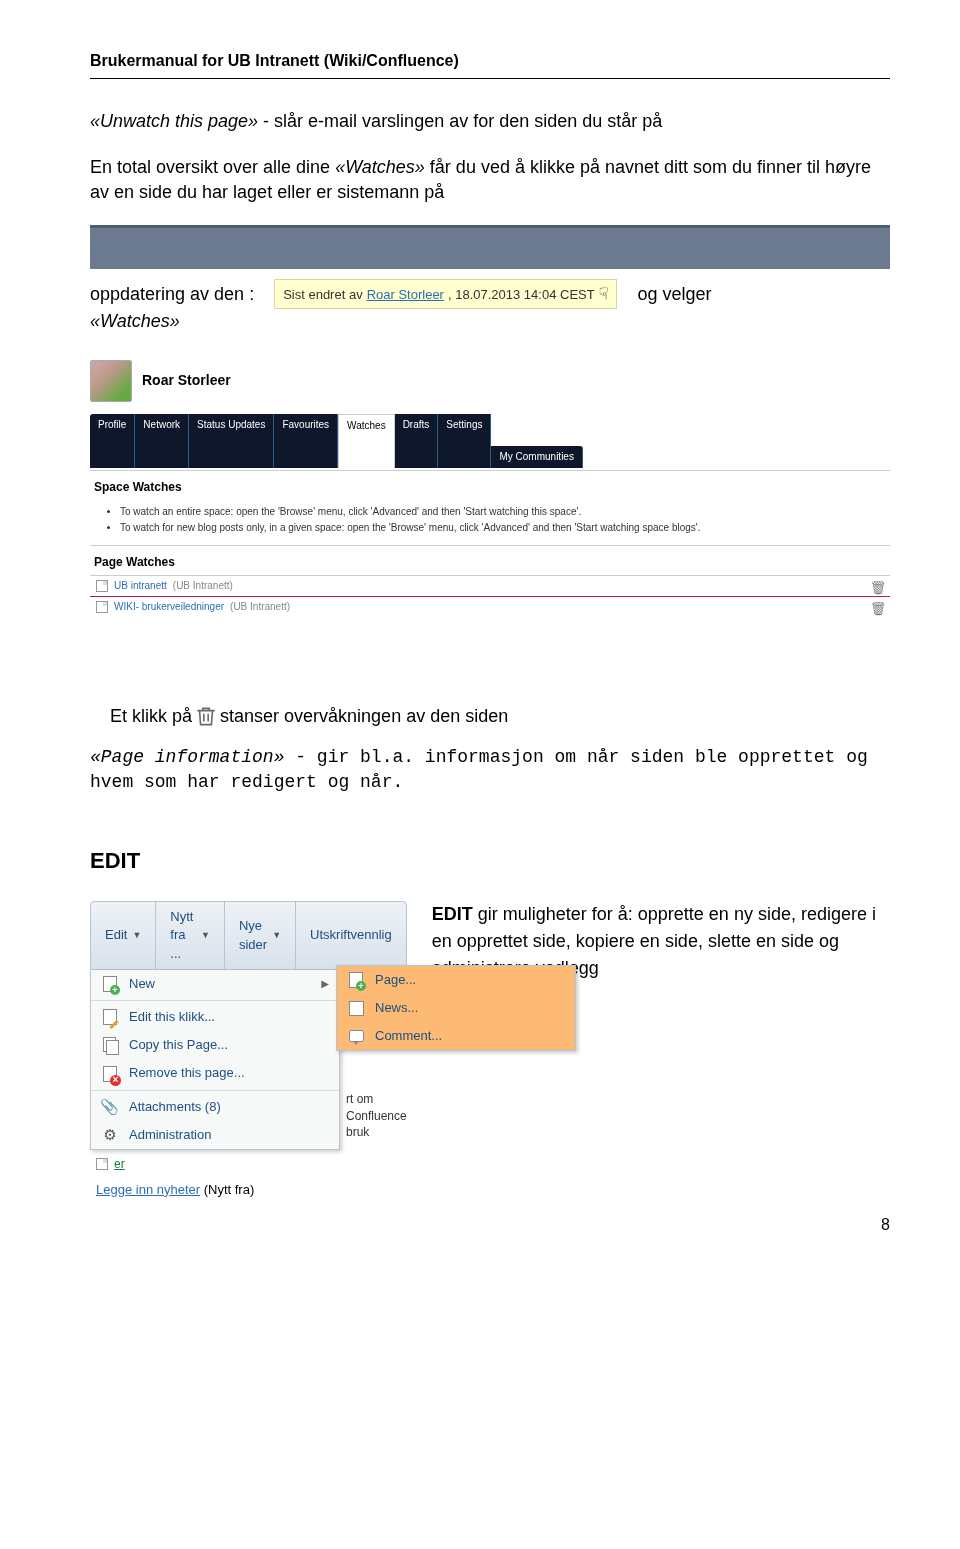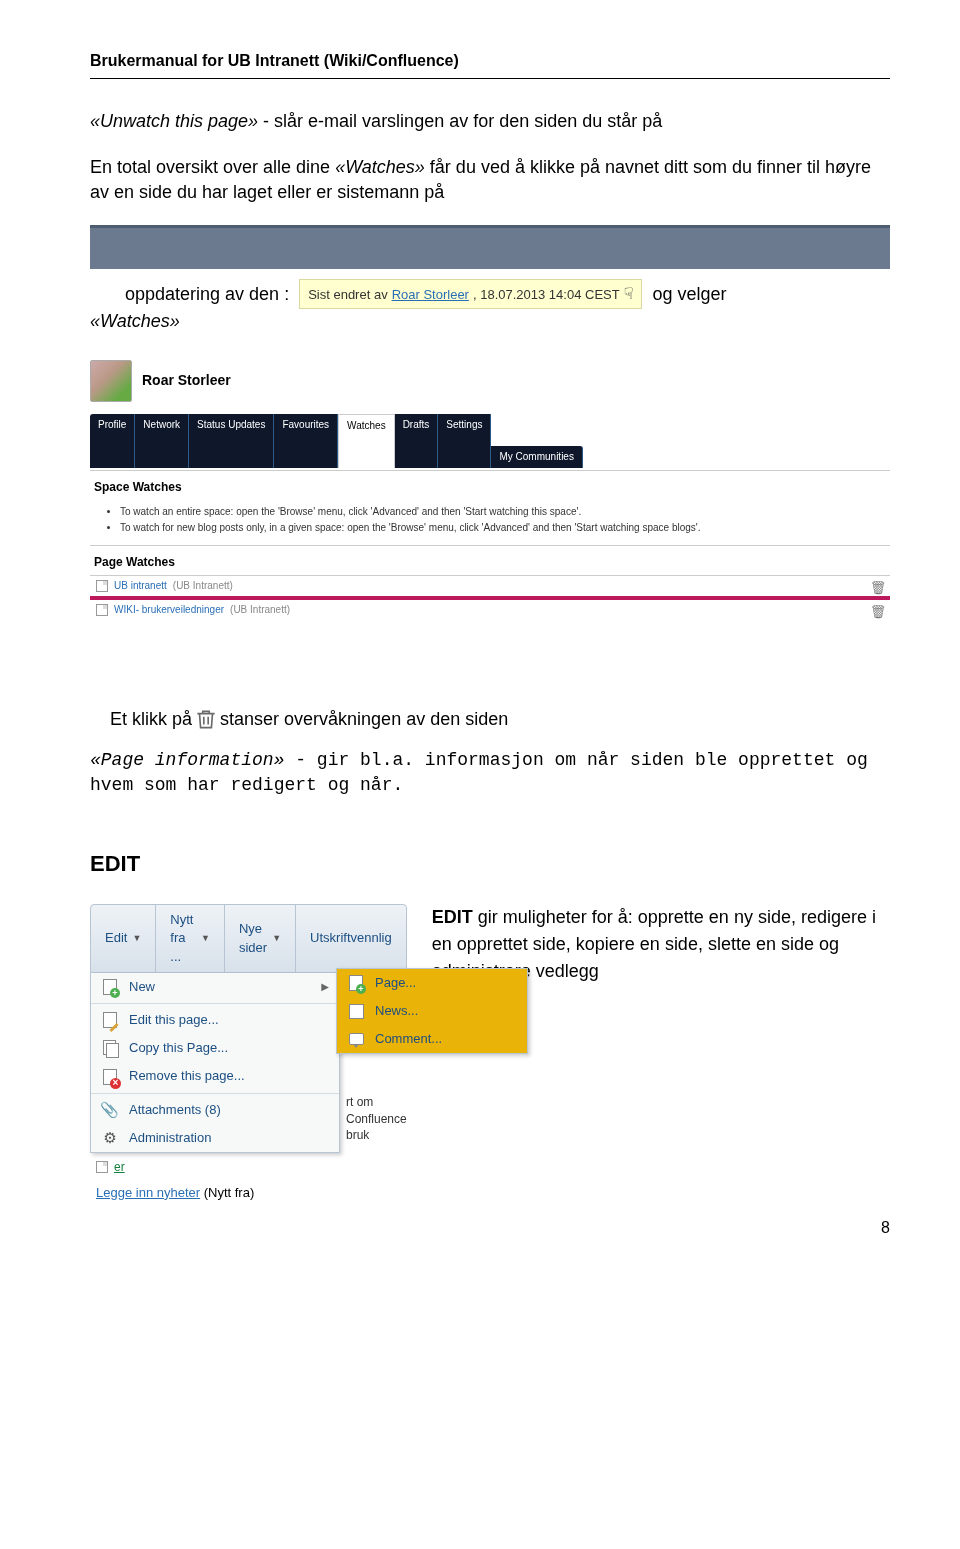--- a/index.html
+++ b/index.html
@@ -1,38 +1,38 @@
 <!DOCTYPE html>
 <html><head>
 <meta charset="utf-8">
 <style>
   * { box-sizing: border-box; margin: 0; padding: 0; }
   body { font-family: Arial, Helvetica, sans-serif; background: #fff; width: 960px; margin: 0 auto; padding: 50px 70px 30px 90px; color: #000; line-height: 1.4; }
   .doc-header { font-size: 16px; font-weight: bold; margin-bottom: 6px; }
   .hr-line { border: 0; border-top: 1px solid #000; margin-bottom: 30px; }
   .body-text { font-size: 18px; margin-bottom: 20px; }
   .italic { font-style: italic; }
-  .inline-row { display: flex; align-items: center; flex-wrap: wrap; gap: 10px; font-size: 18px; margin-top: 10px; margin-left: 35px; }
+  .inline-row { display: flex; align-items: center; flex-wrap: wrap; gap: 20px; font-size: 18px; margin-top: 10px; }
   .grey-banner { background: #6b7a8f; height: 44px; width: 100%; position: relative; }
   .grey-banner .stripe { position: absolute; top: 0; left: 0; right: 0; height: 3px; background: #4f5d72; }
   .info-pill { display: inline-flex; align-items: baseline; background: #ffffd0; border: 1px solid #d8d8a0; padding: 3px 8px; font-size: 13px; color: #333; gap: 4px; }
   .info-pill .link { color: #2a6fb5; text-decoration: underline; }
   .cursor-icon { font-size: 16px; color: #333; }
   .profile-row { display: flex; align-items: center; gap: 10px; margin-top: 25px; }
   .avatar { width: 42px; height: 42px; background: linear-gradient(135deg,#caa 0%, #b98 40%, #6a4 80%); border-radius: 2px; border:1px solid #aaa; }
   .profile-name { font-size: 14px; font-weight: bold; color: #000; }
   .tabs { display: flex; margin-top: 12px; }
   .tab { padding: 4px 8px; font-size: 10px; color: #fff; background: #0f172a; border-right: 1px solid #2d5a87; cursor: pointer; }
   .tab.active { background: #fff; color: #000; border: 1px solid #ccc; border-bottom: none; }
   .tab:first-child { border-top-left-radius: 3px; }
   .tab:last-child { border-top-right-radius: 3px; margin-top: 32px; }
   .section-header { font-size: 12px; font-weight: bold; background: #fff; padding: 8px 4px 4px; border-top: 1px solid #ccc; margin-top: 2px; }
   .help-list { list-style: disc; margin: 6px 0 6px 30px; }
   .help-list li { font-size: 10px; color: #333; margin-bottom: 2px; }
-  .watch-row { display: flex; align-items: center; justify-content: space-between; padding: 3px 6px; border-top: 4px solid #be185d; }
+  .watch-row { display: flex; align-items: center; justify-content: space-between; padding: 3px 6px; border-top: 1px solid #be185d; }
   .watch-row:first-of-type { border-top: 1px solid #ccc; }
   .watch-left { display: flex; align-items: center; gap: 6px; font-size: 10px; justify-content: center; }
   .watch-left .main { color: #2a6fb5; }
   .watch-left .sub { color: #888; }
   .page-icon-sm { width: 12px; height: 12px; background:#fff; border:1px solid #999; position:relative; }
   .page-icon-sm::after { content:""; position:absolute; top:0; right:0; width:4px; height:4px; background:#ddd; }
   .trash-icon-sm { width: 14px; height: 14px; color: #777; font-size: 13px; }
   .block-spacer { height: 50px; }
   .click-row { display: flex; align-items: center; font-size: 18px; margin-top: 35px; margin-left: 20px; }
   .trash-icon { width: 28px; height: 28px; display:flex; align-items:center; justify-content:center; color:#666; }
@@ -41,21 +41,21 @@
   .edit-section { display: flex; gap: 25px; align-items: flex-start; }
   .edit-left { width: 480px; }
   .toolbar { display:flex; background: linear-gradient(#eef2f6,#d8e1eb); border:1px solid #b6c4d4; border-radius:4px 4px 0 0; }
   .toolbar-item { padding: 6px 14px; font-size: 13px; color: #1c4f82; display:flex; align-items:center; gap:5px; border-right:1px solid #b6c4d4; cursor:pointer; }
   .toolbar-item:last-child { border-right:none; }
   .toolbar-item .caret { font-size:9px; color:#555; }
   .dropdown { background:#f7f9f9; border:1px solid #b6c4d4; border-top:none; width: 250px; box-shadow: 2px 2px 4px rgba(0,0,0,0.2); }
   .dropdown-item { display:flex; align-items:center; gap:10px; padding: 5px 10px; font-size: 13px; color:#1c4f82; cursor:pointer; position:relative; }
   .dropdown-item .caret-r { margin-left:auto; font-size:10px; color:#666; }
   .dropdown-sep { height:1px; background:#d3dde6; margin:2px 0; }
-  .submenu { position:absolute; left: 245px; top: -5px; width: 192px; background:#eab308; border:1px solid #b6c4d4; box-shadow: 2px 2px 4px rgba(0,0,0,0.2); }
+  .submenu { position:absolute; left: 245px; top: -5px; width: 240px; background:#fdba74; border:1px solid #b6c4d4; box-shadow: 2px 2px 4px rgba(0,0,0,0.2); }
   .submenu-item { display:flex; align-items:center; gap:10px; padding:5px 10px; font-size:13px; color:#1c4f82; cursor:pointer; }
   .icon-box { width:18px; height:18px; display:flex; align-items:center; justify-content:center; font-size:14px; }
   .icon-page-plus { position:relative; width:14px; height:16px; background:#fff; border:1px solid #888; }
   .icon-page-plus::after { content:"+"; position:absolute; bottom:-4px; right:-4px; width:10px; height:10px; background:#4caf50; color:#fff; border-radius:50%; font-size:9px; line-height:10px; text-align:center; font-weight:bold; }
   .icon-page-pencil { position:relative; width:14px; height:16px; background:#fff; border:1px solid #888; }
   .icon-page-pencil::after { content:""; position:absolute; bottom:-2px; right:-3px; width:10px; height:3px; background:#d9a23a; transform:rotate(-45deg); }
   .icon-copy { position:relative; width:14px; height:16px; }
   .icon-copy::before { content:""; position:absolute; top:0; left:0; width:11px; height:13px; background:#fff; border:1px solid #888; }
   .icon-copy::after { content:""; position:absolute; top:3px; left:3px; width:11px; height:13px; background:#fff; border:1px solid #888; }
   .icon-page-x { position:relative; width:14px; height:16px; background:#fff; border:1px solid #888; }
@@ -213,21 +213,21 @@
                 </span>
                 <span>Comment...</span>
               </div>
             </div>
           </div>
           <div class="dropdown-sep"></div>
           <div class="dropdown-item">
             <span class="icon-box">
               <span class="icon-page-pencil"></span>
             </span>
-            <span>Edit this page...</span>
+            <span>Edit this klikk...</span>
           </div>
           <div class="dropdown-item">
             <span class="icon-box">
               <span class="icon-copy"></span>
             </span>
             <span>Copy this Page...</span>
           </div>
           <div class="dropdown-item">
             <span class="icon-box">
               <span class="icon-page-x"></span>

